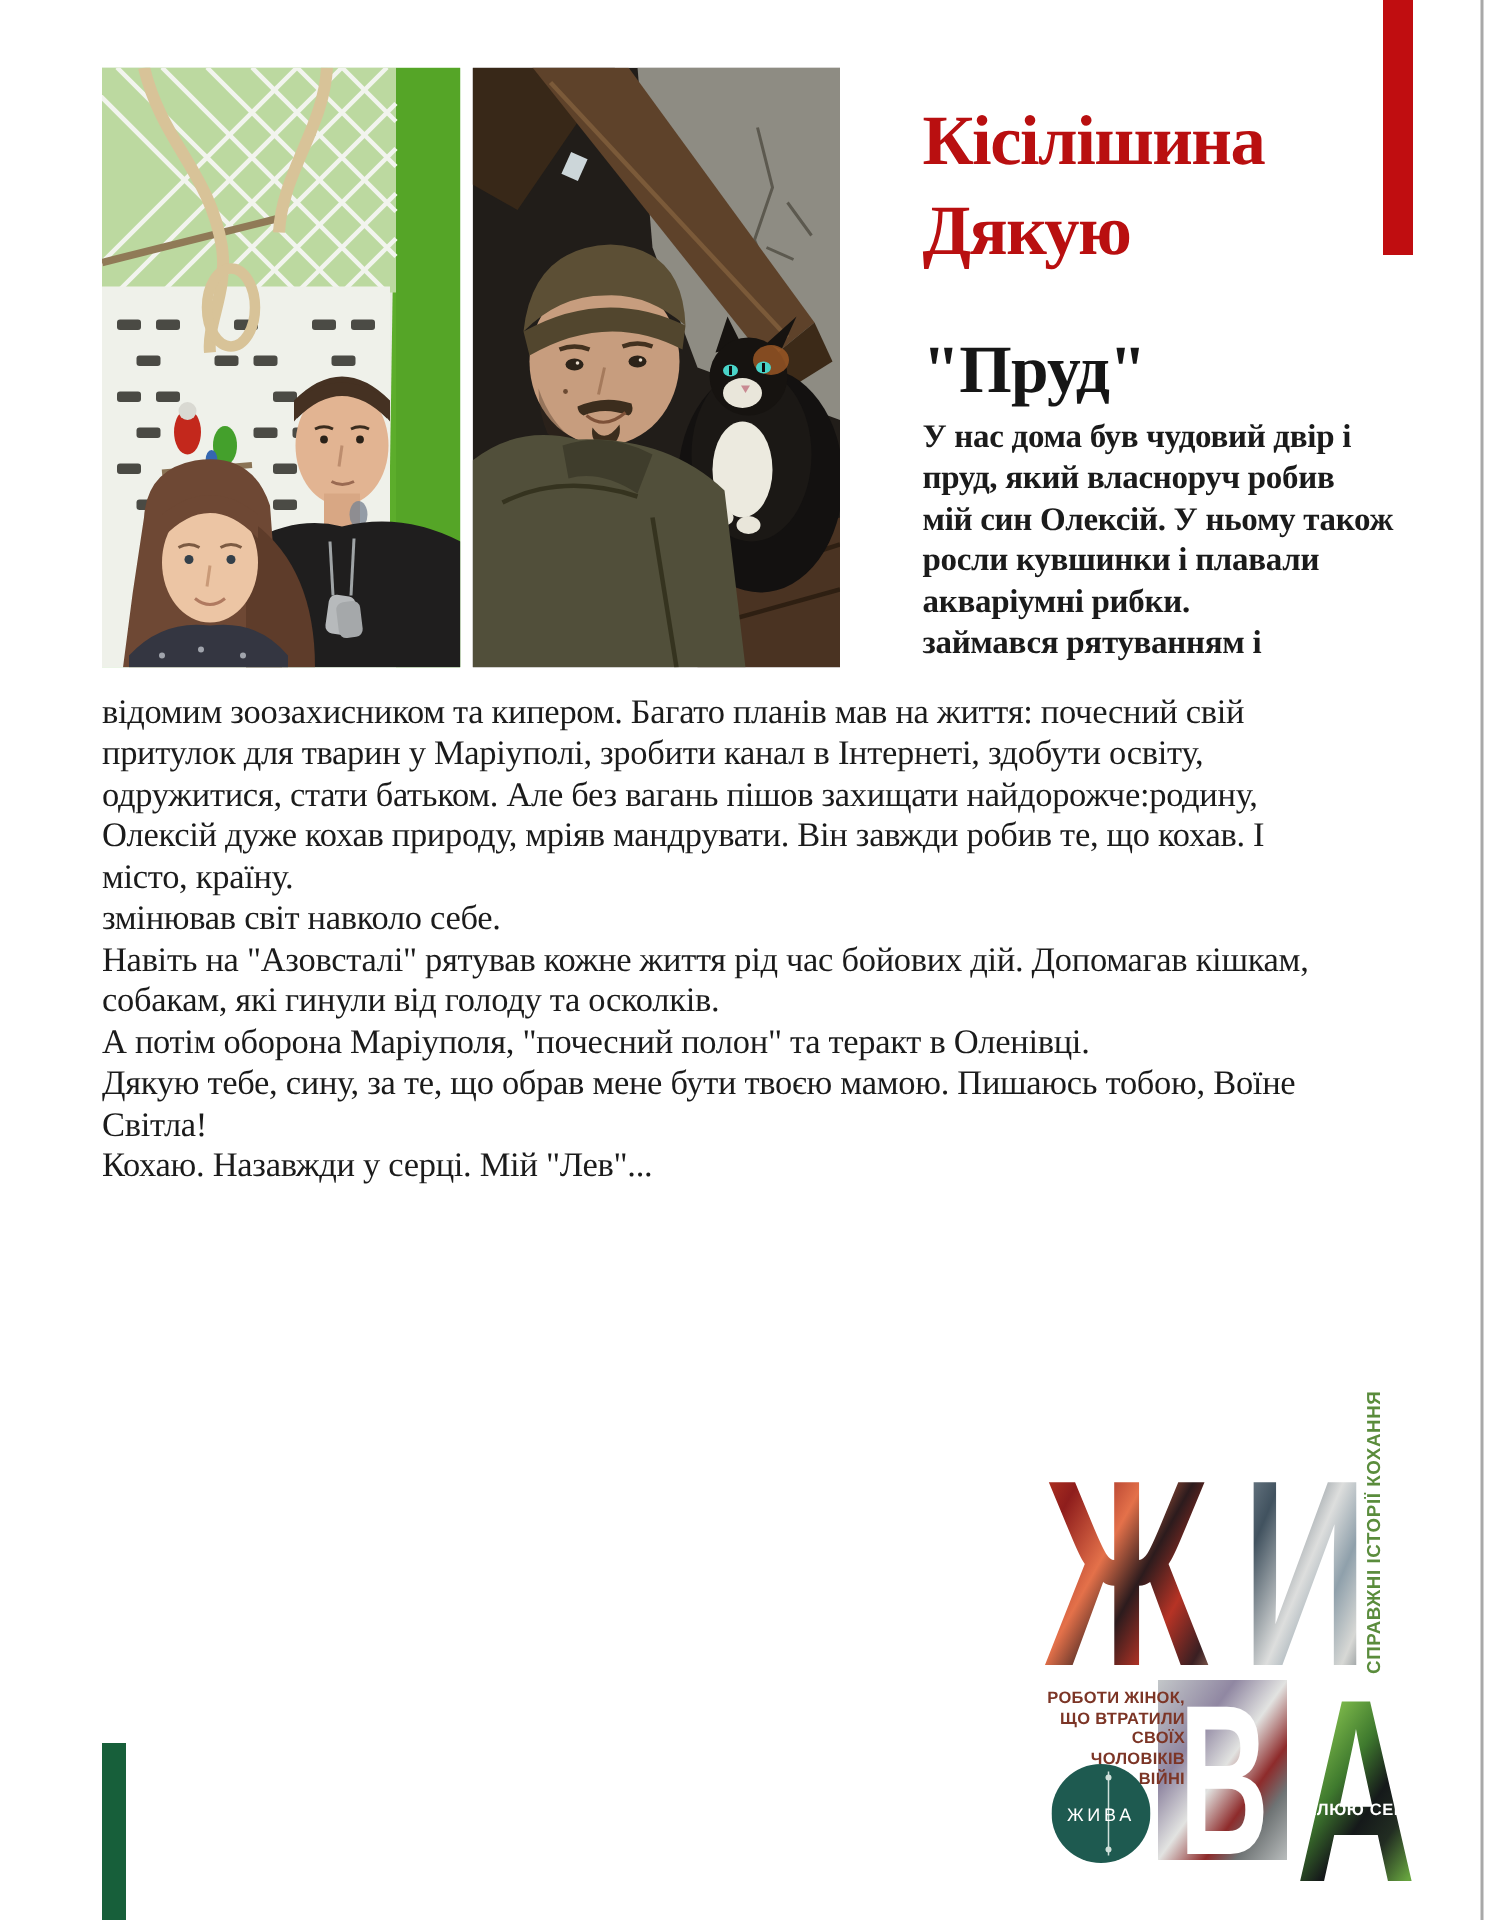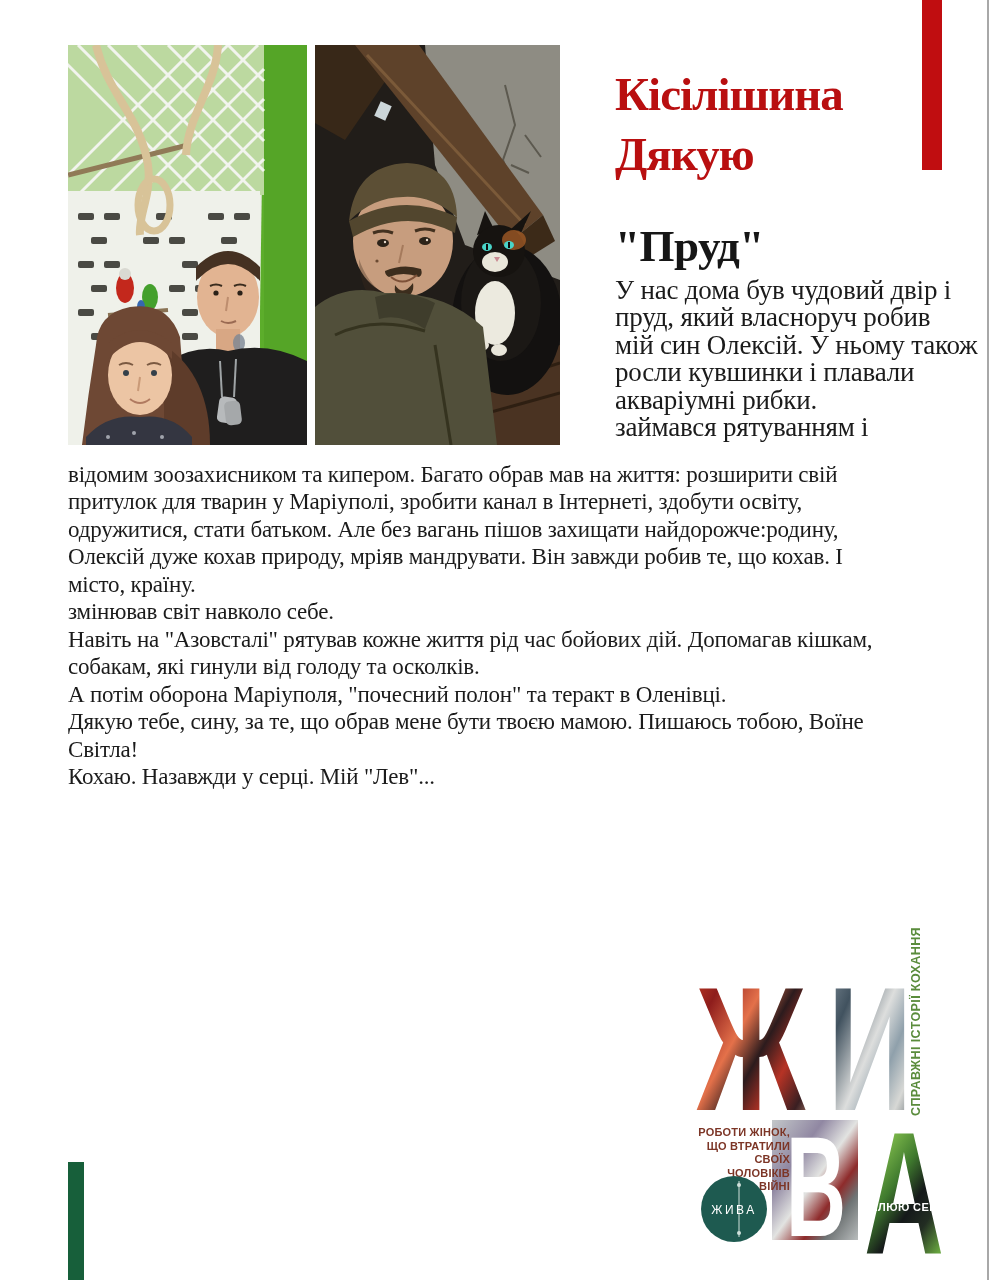--- a/index.html
+++ b/index.html
@@ -12,21 +12,21 @@
   .photo{position:absolute;top:45px;height:400px;overflow:hidden;}
   .photo svg{display:block;}
   .photo-left{left:68px;width:239px;}
   .photo-right{left:315px;width:245px;}
 
   .title{position:absolute;left:615px;top:42px;width:330px;color:#b90f10;
          font-weight:bold;font-size:47px;line-height:60px;letter-spacing:-1px;margin-top:22px;}
   .story-heading{position:absolute;left:615px;top:222px;color:#161616;
          font-weight:bold;font-size:45px;line-height:48px;letter-spacing:-0.5px;}
   .story-column{position:absolute;left:615px;top:277px;width:340px;color:#1b1b1b;
-         font-size:27px;line-height:27.4px;letter-spacing:-0.2px;}
+         font-size:22px;line-height:27.4px;letter-spacing:-0.2px;font-weight:bold;}
   .story-body{position:absolute;left:68px;top:461px;width:885px;color:#1b1b1b;
          font-size:23px;line-height:27.45px;letter-spacing:-0.2px;}
   .tline{white-space:nowrap;}
 
   .cover{position:absolute;left:690px;top:958px;width:262px;height:315px;}
   .cover-vert{position:absolute;left:219px;top:8px;height:150px;
       writing-mode:vertical-rl;transform:rotate(180deg);
       font-family:"Liberation Sans", sans-serif;font-weight:bold;font-size:12.5px;
       letter-spacing:0.4px;color:#5a8c3c;white-space:nowrap;}
   .cover-left-text{position:absolute;left:2px;top:168px;width:98px;text-align:right;
@@ -201,21 +201,21 @@
   <div class="story-column">
     <div class="tline">У нас дома був чудовий двір і</div>
     <div class="tline">пруд, який власноруч робив</div>
     <div class="tline">мій син Олексій. У ньому також</div>
     <div class="tline">росли кувшинки і плавали</div>
     <div class="tline">акваріумні рибки.</div>
     <div class="tline">займався рятуванням і</div>
   </div>
 
   <div class="story-body">
-    <div class="tline">відомим зоозахисником та кипером. Багато обрав мав на життя: розширити свій</div>
+    <div class="tline">відомим зоозахисником та кипером. Багато планів мав на життя: почесний свій</div>
     <div class="tline">притулок для тварин у Маріуполі, зробити канал в Інтернеті, здобути освіту,</div>
     <div class="tline">одружитися, стати батьком. Але без вагань пішов захищати найдорожче:родину,</div>
     <div class="tline">Олексій дуже кохав природу, мріяв мандрувати. Він завжди робив те, що кохав. І</div>
     <div class="tline">місто, країну.</div>
     <div class="tline">змінював світ навколо себе.</div>
     <div class="tline">Навіть на "Азовсталі" рятував кожне життя рід час бойових дій. Допомагав кішкам,</div>
     <div class="tline">собакам, які гинули від голоду та осколків.</div>
     <div class="tline">А потім оборона Маріуполя, "почесний полон" та теракт в Оленівці.</div>
     <div class="tline">Дякую тебе, сину, за те, що обрав мене бути твоєю мамою. Пишаюсь тобою, Воїне</div>
     <div class="tline">Світла!</div>

